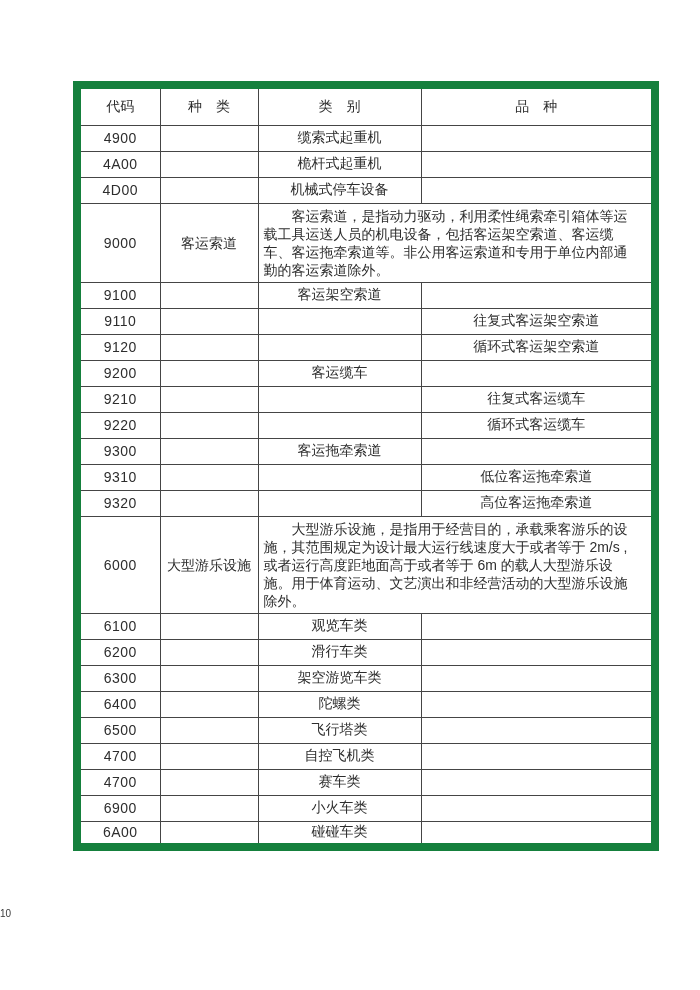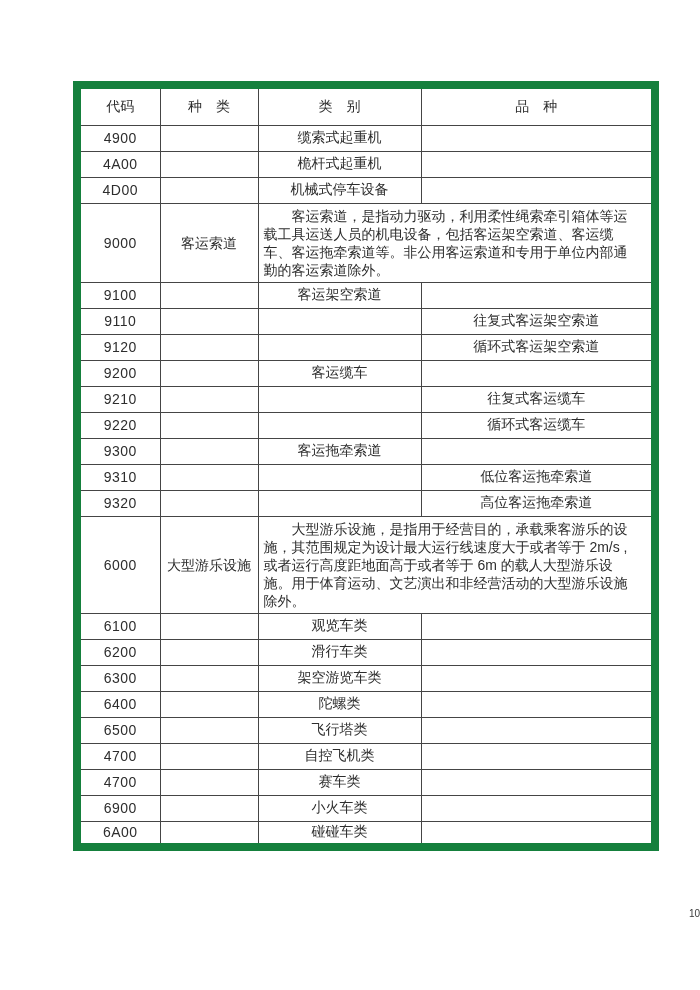--- a/index.html
+++ b/index.html
@@ -40,21 +40,21 @@
     text-align: left;
     text-indent: 2em;
     line-height: 18px;
     padding: 3px 12px 3px 5px;
     font-size: 14px;
   }
   .pagenum {
     position: absolute;
     left: 0; right: 0;
     top: 908px;
-    text-align: right;
+    text-align: left;
     font-size: 10px;
     color: #3a3a3a;
   }
 </style>
 </head>
 <body>
 
 <div class="page">
   <table class="class-table">
     <colgroup>

